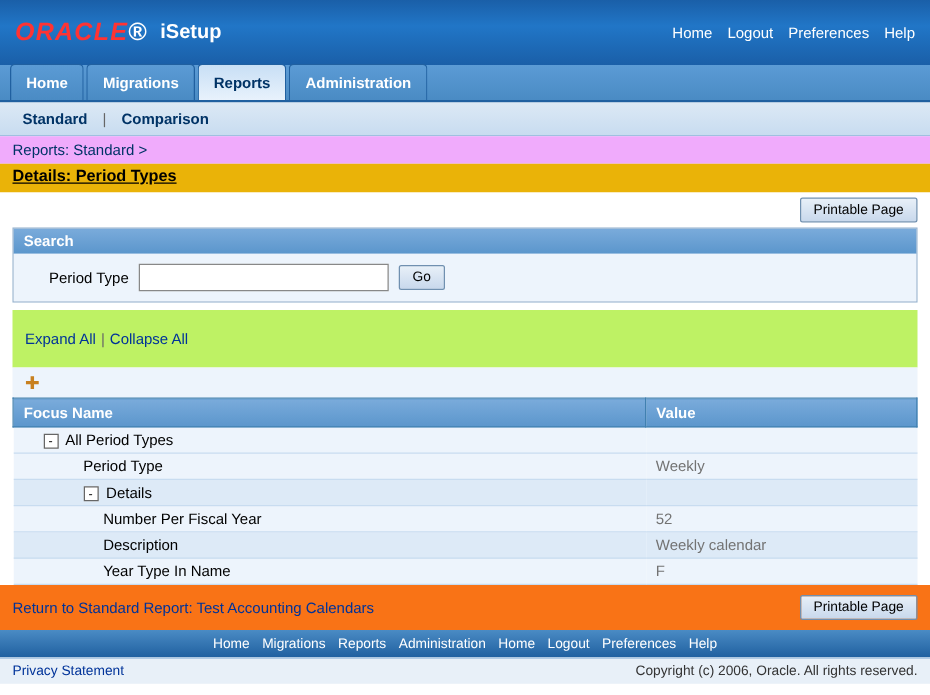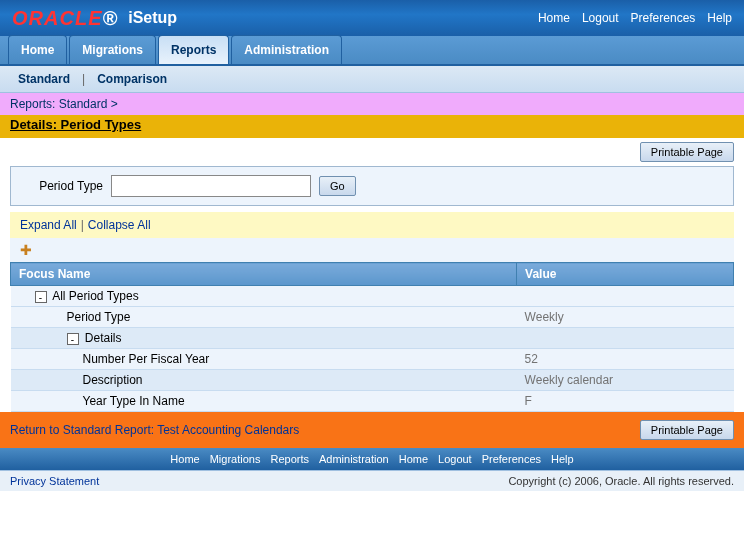--- a/index.html
+++ b/index.html
@@ -5,21 +5,21 @@
     * { margin: 0; padding: 0; box-sizing: border-box; }
     body { font-family: Arial, sans-serif; font-size: 12px; background: #fff; width: 744px; height: 556px; overflow: hidden; }
 
     
     .header {
       background: linear-gradient(180deg, #1a5fa8 0%, #2176c7 40%, #1a5fa8 100%);
       padding: 8px 12px;
       display: flex;
       align-items: center;
       justify-content: space-between;
-      height: 36px;
+      height: 52px;
     }
     .header-logo {
       display: flex;
       align-items: center;
       gap: 10px;
     }
     .oracle-logo {
       color: #fff;
       font-size: 20px;
       font-weight: bold;
@@ -167,22 +167,22 @@
       border: 1px solid #7090b0;
       padding: 3px 10px;
       font-size: 11px;
       cursor: pointer;
       color: #000;
       border-radius: 2px;
     }
 
     
     .expand-collapse-bar {
-      padding: 6px 10px;
-      background: #fef9c3;
+      padding: 16px 10px;
+      background: #bef264;
       margin: 6px 10px 0 10px;
       display: flex;
       align-items: center;
       gap: 4px;
     }
     .expand-collapse-bar a {
       color: #003399;
       text-decoration: none;
       font-size: 12px;
     }
@@ -331,20 +331,21 @@
   <a href="#">Reports: Standard &gt;</a>
 </div>
 
 <div class="page-title">Details: Period Types</div>
 
 <div class="top-action-bar">
   <button class="btn">Printable Page</button>
 </div>
 
 <div class="search-section">
+  <div class="search-header">Search</div>
   <div class="search-body">
     <label class="search-label">Period  Type</label>
     <input class="search-input" type="text" value="" style="">
     <button class="btn">Go</button>
   </div>
 </div>
 
 <div class="expand-collapse-bar">
   <a href="#">Expand All</a>
   <span class="divider-char">|</span>

